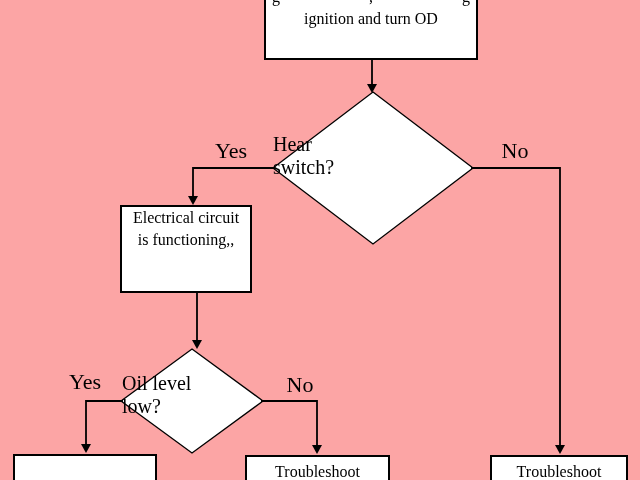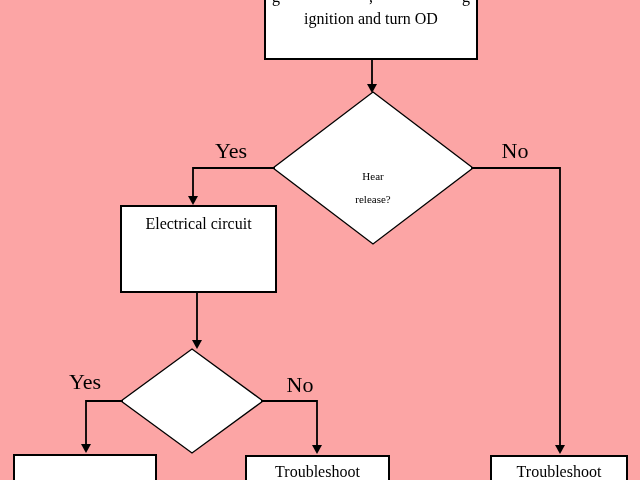--- a/index.html
+++ b/index.html
@@ -27,38 +27,37 @@
     line-height: 22px;
     z-index: 2;
   }
   .node .ln { display: block; }
   .clipped-line {
     display: block;
     word-spacing: 85px;
   }
   .diamond-text {
     position: absolute;
-    text-align: center;
-    font-size: 11px;
+    text-align: left;
+    font-size: 20px;
     line-height: 23px;
     z-index: 3;
     background: transparent;
-    margin-top: 32px;
   }
   .diamond-text .ln { display: block; }
   .branch-label {
     position: absolute;
     text-align: center;
     font-size: 22px;
     line-height: 22px;
     z-index: 3;
   }
   
   #top-box        { left: 264px; top: -20px; width: 214px; height: 80px; padding-top: 4px; }
-  #electrical-box { left: 120px; top: 205px; width: 157px; height: 88px; padding-top: 6px; }
+  #electrical-box { left: 120px; top: 205px; width: 132px; height: 88px; }
   #bottom-left-box   { left: 13px;  top: 454px; width: 144px; height: 60px; }
   #bottom-middle-box { left: 245px; top: 455px; width: 145px; height: 60px; padding-top: 4px; }
   #bottom-right-box  { left: 490px; top: 455px; width: 138px; height: 60px; padding-top: 4px; }
   #decision1-text { left: 273px; top: 133px; width: 200px; }
   #decision2-text { left: 122px; top: 372px; width: 140px; }
   #label-yes-1 { left: 201px; top: 140px; width: 60px; }
   #label-no-1  { left: 485px; top: 140px; width: 60px; }
   #label-yes-2 { left: 55px;  top: 371px; width: 60px; }
   #label-no-2  { left: 270px; top: 374px; width: 60px; }
 </style>
@@ -92,30 +91,35 @@
     <polygon points="312,445 322,445 317,454" fill="#000"></polygon>
   </svg>
 
   <div class="node" id="top-box">
     <span class="clipped-line">g , g</span>
     <span class="ln">ignition and turn OD</span>
   </div>
 
   <div class="diamond-text" id="decision1-text">
     <span class="ln">Hear</span>
-    <span class="ln">release?</span>
+    <span class="ln">switch?</span>
   </div>
 
   <div class="branch-label" id="label-yes-1">Yes</div>
   <div class="branch-label" id="label-no-1">No</div>
 
   <div class="node" id="electrical-box">
     <span class="ln">Electrical circuit</span>
+    <span class="ln">is functioning,,</span>
   </div>
 
+  <div class="diamond-text" id="decision2-text">
+    <span class="ln">Oil level</span>
+    <span class="ln">low?</span>
+  </div>
 
   <div class="branch-label" id="label-yes-2">Yes</div>
   <div class="branch-label" id="label-no-2">No</div>
 
   <div class="node" id="bottom-left-box"></div>
 
   <div class="node" id="bottom-middle-box">
     <span class="ln">Troubleshoot</span>
   </div>
 

